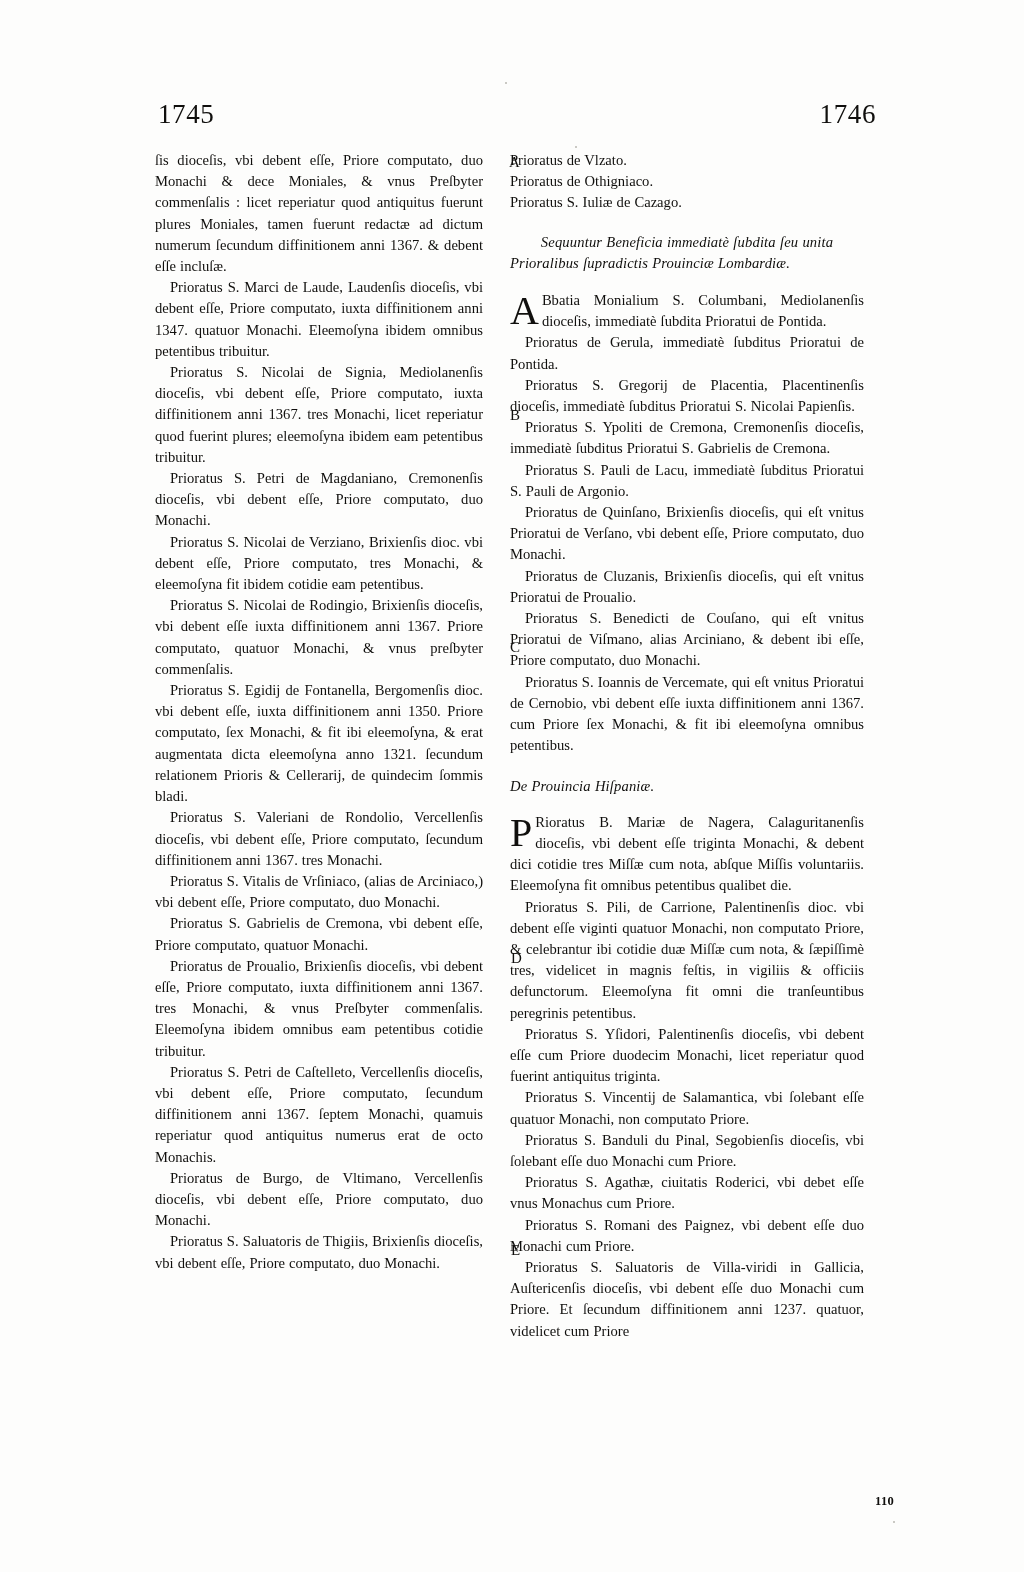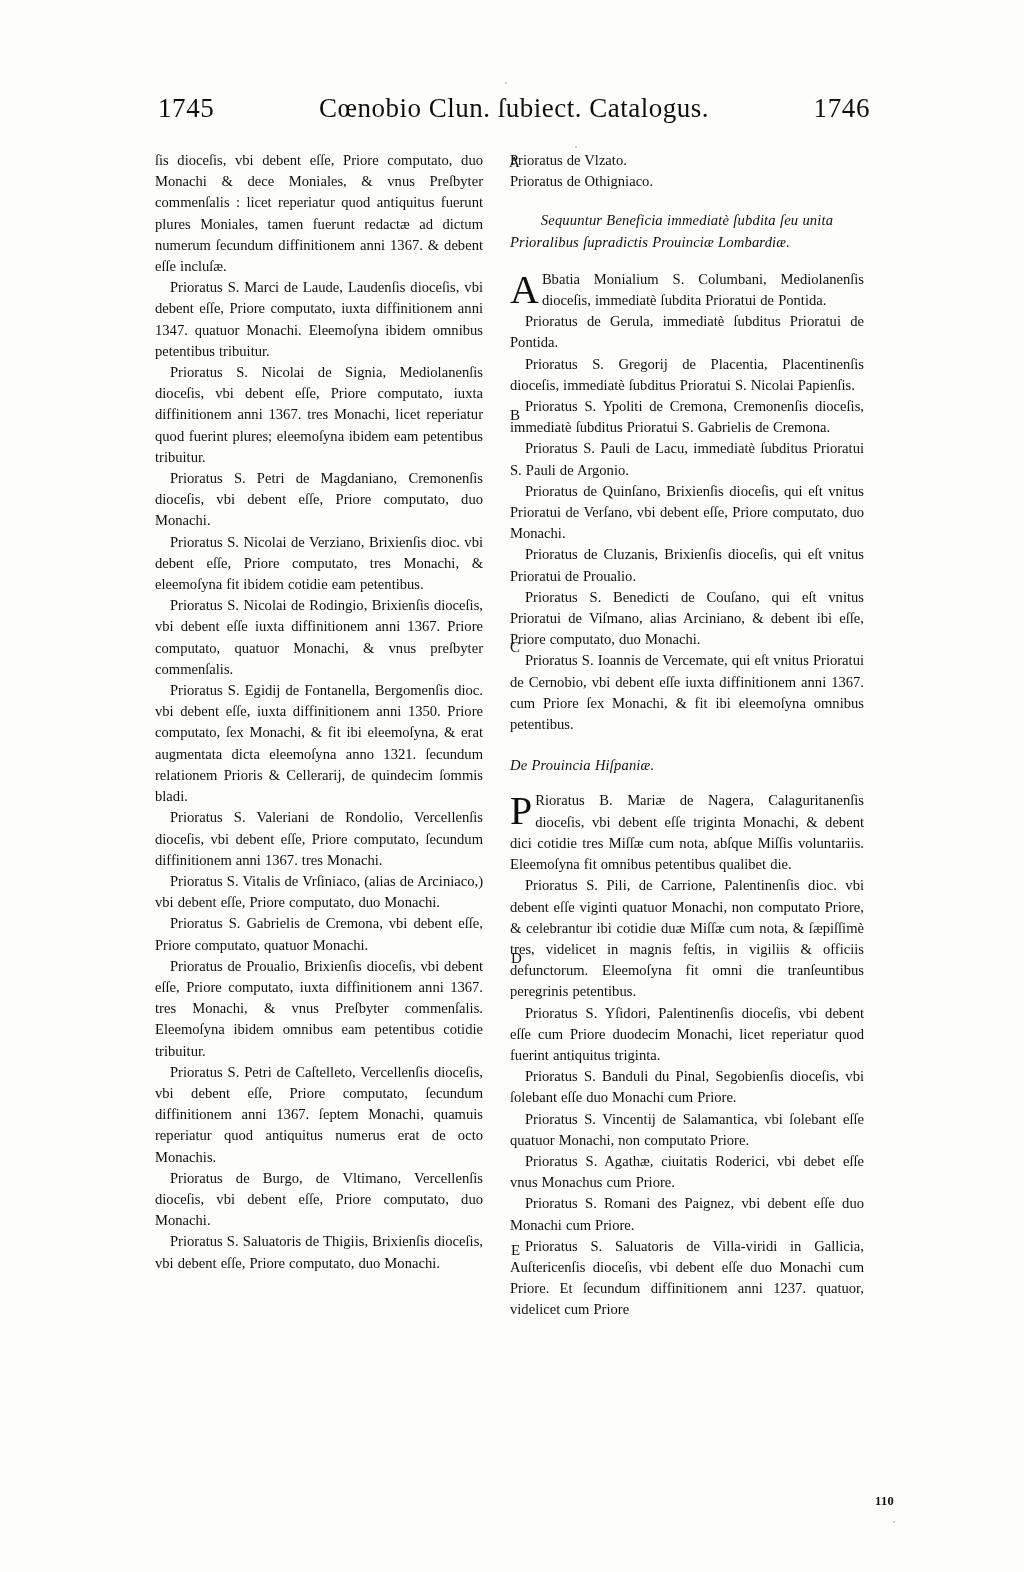--- a/index.html
+++ b/index.html
@@ -24,35 +24,35 @@
   }
 
   
   #running-head {
     position: absolute;
     left: 150px;
     top: 86px;
     width: 742px;
     height: 44px;
     display: flex;
-    align-items: center;
+    align-items: flex-end;
     justify-content: space-between;
   }
   .folio {
     font-size: 27px;
     letter-spacing: 0.6px;
     font-family: "Liberation Serif", "DejaVu Serif", serif;
   }
   #head-title {
     font-size: 27px;
     letter-spacing: 0.5px;
     white-space: nowrap;
   }
   #folio-left  { margin-left: 8px; }
-  #folio-right { margin-right: 22px; }
+  #folio-right { margin-right: 16px; }
 
   
   #col-left {
     position: absolute;
     left: 155px;
     top: 150px;
     width: 328px;
   }
   #col-right {
     position: absolute;
@@ -126,21 +126,20 @@
     width: 2px; height: 2px;
   }
 </style>
 </head>
 <body>
 
 <div id="page">
 
   <div id="running-head">
     <span class="folio" id="folio-left">1745</span>
-    <span id="head-title">Cœnobio Clun. ſubiect. Catalogus.</span>
     <span class="folio" id="folio-right">1746</span>
   </div>
 
   <div id="col-left" class="col">
     <p class="noindent">ſis dioceſis, vbi debent eſſe, Priore computato, duo Monachi &amp; dece Moniales, &amp; vnus Preſbyter commenſalis : licet reperiatur quod antiquitus fuerunt plures Moniales, tamen fuerunt redactæ ad dictum numerum ſecundum diffinitionem anni 1367. &amp; debent eſſe incluſæ.</p>
     <p>Prioratus S. Marci de Laude, Laudenſis dioceſis, vbi debent eſſe, Priore computato, iuxta diffinitionem anni 1347. quatuor Monachi. Eleemoſyna ibidem omnibus petentibus tribuitur.</p>
     <p>Prioratus S. Nicolai de Signia, Mediolanenſis dioceſis, vbi debent eſſe, Priore computato, iuxta diffinitionem anni 1367. tres Monachi, licet reperiatur quod fuerint plures; eleemoſyna ibidem eam petentibus tribuitur.</p>
     <p>Prioratus S. Petri de Magdaniano, Cremonenſis dioceſis, vbi debent eſſe, Priore computato, duo Monachi.</p>
     <p>Prioratus S. Nicolai de Verziano, Brixienſis dioc. vbi debent eſſe, Priore computato, tres Monachi, &amp; eleemoſyna fit ibidem cotidie eam petentibus.</p>
     <p>Prioratus S. Nicolai de Rodingio, Brixienſis dioceſis, vbi debent eſſe iuxta diffinitionem anni 1367. Priore computato, quatuor Monachi, &amp; vnus preſbyter commenſalis.</p>
@@ -151,20 +150,21 @@
     <p>Prioratus de Proualio, Brixienſis dioceſis, vbi debent eſſe, Priore computato, iuxta diffinitionem anni 1367. tres Monachi, &amp; vnus Preſbyter commenſalis. Eleemoſyna ibidem omnibus eam petentibus cotidie tribuitur.</p>
     <p>Prioratus S. Petri de Caſtelleto, Vercellenſis dioceſis, vbi debent eſſe, Priore computato, ſecundum diffinitionem anni 1367. ſeptem Monachi, quamuis reperiatur quod antiquitus numerus erat de octo Monachis.</p>
     <p>Prioratus de Burgo, de Vltimano, Vercellenſis dioceſis, vbi debent eſſe, Priore computato, duo Monachi.</p>
     <p>Prioratus S. Saluatoris de Thigiis, Brixienſis dioceſis, vbi debent eſſe, Priore computato, duo Monachi.</p>
   </div>
 
   <div id="col-right" class="col">
 
     <p class="flush">Prioratus de Vlzato.</p>
     <p class="flush">Prioratus de Othigniaco.</p>
+    <p class="flush">Prioratus S. Iuliæ de Cazago.</p>
 
     <p class="section-head">Sequuntur Beneficia immediatè ſubdita ſeu unita Prioralibus ſupradictis Prouinciæ Lombardiæ.</p>
 
     <p class="dropcap-para">
       <span class="dropcap">A</span><span>Bbatia Monialium S. Columbani, Mediolanenſis dioceſis, immediatè ſubdita Prioratui de Pontida.</span>
     </p>
 
     <p>Prioratus de Gerula, immediatè ſubditus Prioratui de Pontida.</p>
     <p>Prioratus S. Gregorij de Placentia, Placentinenſis dioceſis, immediatè ſubditus Prioratui S. Nicolai Papienſis.</p>
     <p>Prioratus S. Ypoliti de Cremona, Cremonenſis dioceſis, immediatè ſubditus Prioratui S. Gabrielis de Cremona.</p>
@@ -175,22 +175,22 @@
     <p>Prioratus S. Ioannis de Vercemate, qui eſt vnitus Prioratui de Cernobio, vbi debent eſſe iuxta diffinitionem anni 1367. cum Priore ſex Monachi, &amp; fit ibi eleemoſyna omnibus petentibus.</p>
 
     <p class="section-head tight">De Prouincia Hiſpaniæ.</p>
 
     <p class="dropcap-para">
       <span class="dropcap">P</span><span>Rioratus B. Mariæ de Nagera, Calaguritanenſis dioceſis, vbi debent eſſe triginta Monachi, &amp; debent dici cotidie tres Miſſæ cum nota, abſque Miſſis voluntariis. Eleemoſyna fit omnibus petentibus qualibet die.</span>
     </p>
 
     <p>Prioratus S. Pili, de Carrione, Palentinenſis dioc. vbi debent eſſe viginti quatuor Monachi, non computato Priore, &amp; celebrantur ibi cotidie duæ Miſſæ cum nota, &amp; ſæpiſſimè tres, videlicet in magnis feſtis, in vigiliis &amp; officiis defunctorum. Eleemoſyna fit omni die tranſeuntibus peregrinis petentibus.</p>
     <p>Prioratus S. Yſidori, Palentinenſis dioceſis, vbi debent eſſe cum Priore duodecim Monachi, licet reperiatur quod fuerint antiquitus triginta.</p>
+    <p>Prioratus S. Vincentij de Salamantica, vbi ſolebant eſſe quatuor Monachi, non computato Priore.</p>
     <p>Prioratus S. Banduli du Pinal, Segobienſis dioceſis, vbi ſolebant eſſe duo Monachi cum Priore.</p>
-    <p>Prioratus S. Vincentij de Salamantica, vbi ſolebant eſſe quatuor Monachi, non computato Priore.</p>
     <p>Prioratus S. Agathæ, ciuitatis Roderici, vbi debet eſſe vnus Monachus cum Priore.</p>
     <p>Prioratus S. Romani des Paignez, vbi debent eſſe duo Monachi cum Priore.</p>
     <p>Prioratus S. Saluatoris de Villa-viridi in Gallicia, Auſtericenſis dioceſis, vbi debent eſſe duo Monachi cum Priore. Et ſecundum diffinitionem anni 1237. quatuor, videlicet cum Priore</p>
   </div>
 
   <span class="margin-letter" style="left:509px; top:155px;">A</span>
   <span class="margin-letter" style="left:510px; top:408px;">B</span>
   <span class="margin-letter" style="left:510px; top:640px;">C</span>
   <span class="margin-letter" style="left:511px; top:951px;">D</span>
   <span class="margin-letter" style="left:511px; top:1243px;">E</span>

